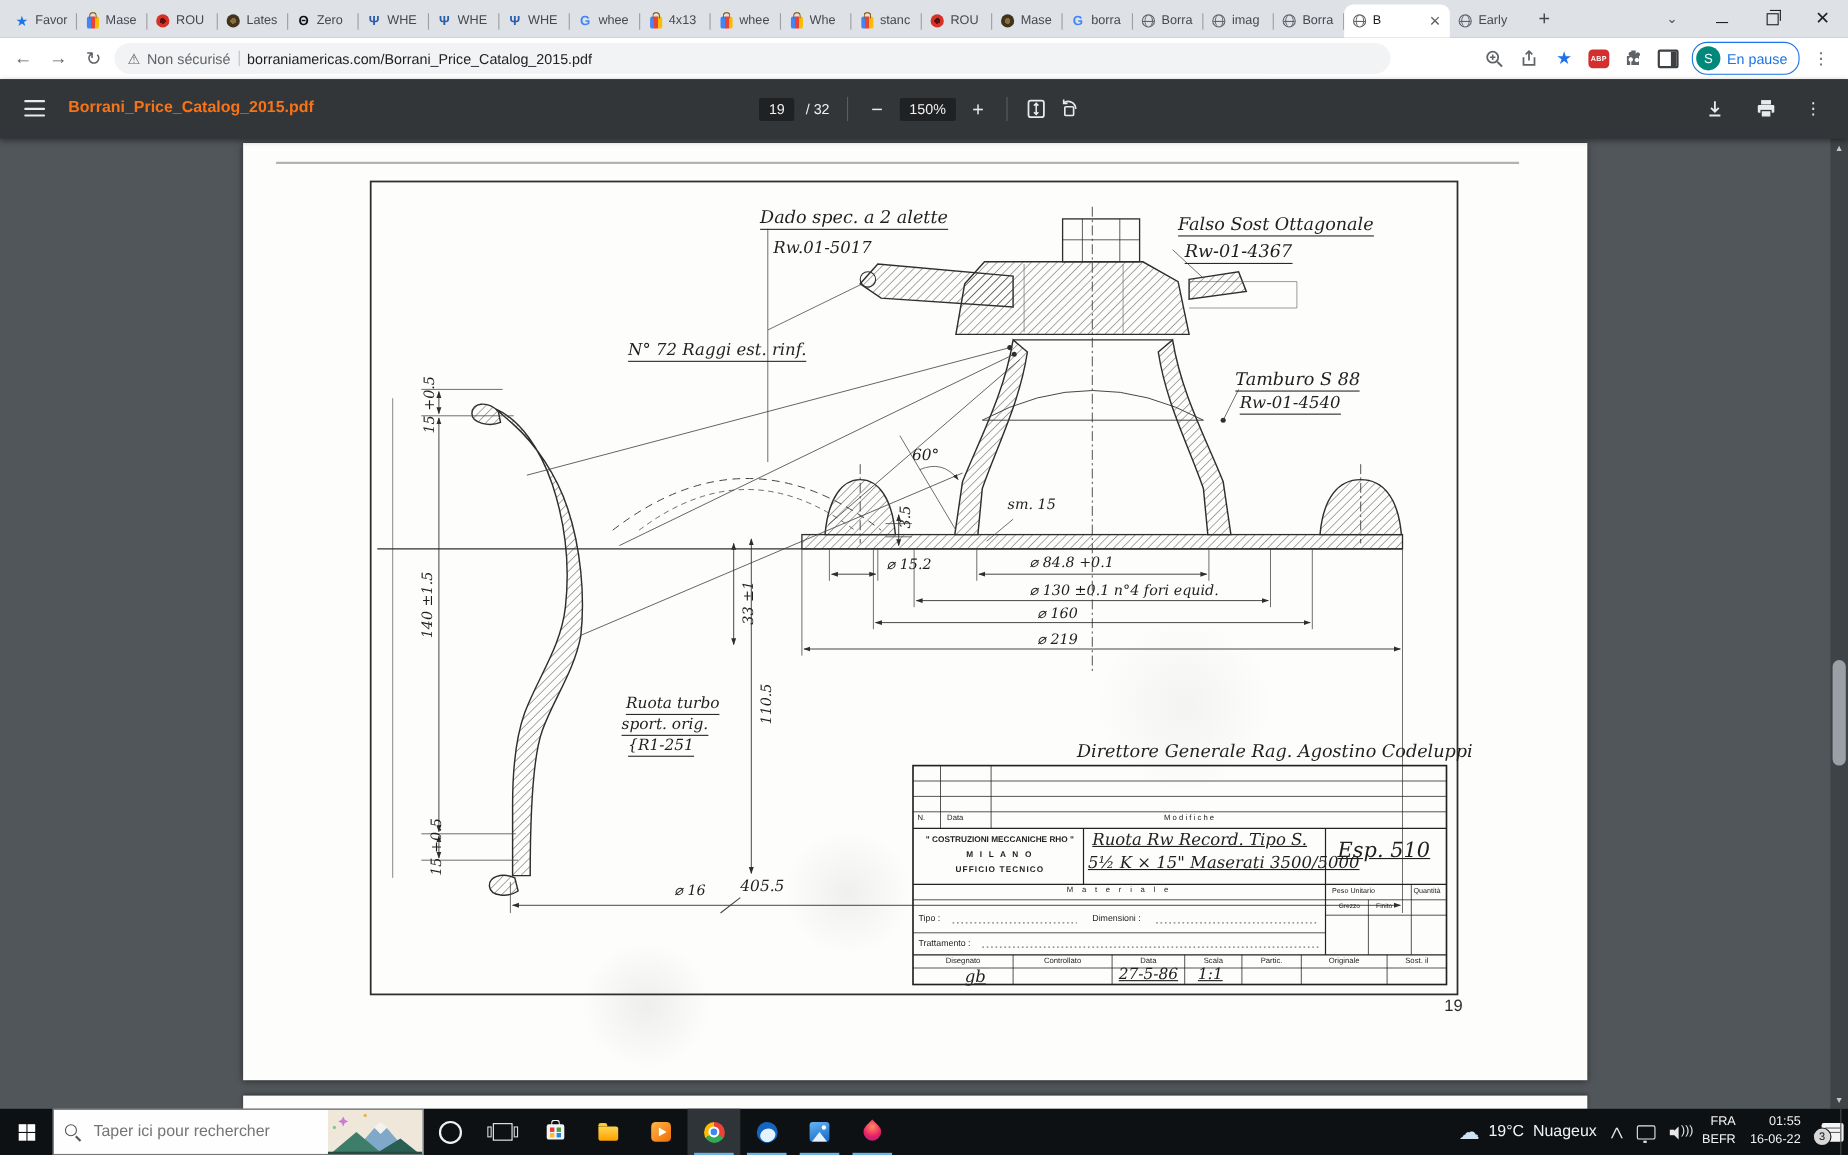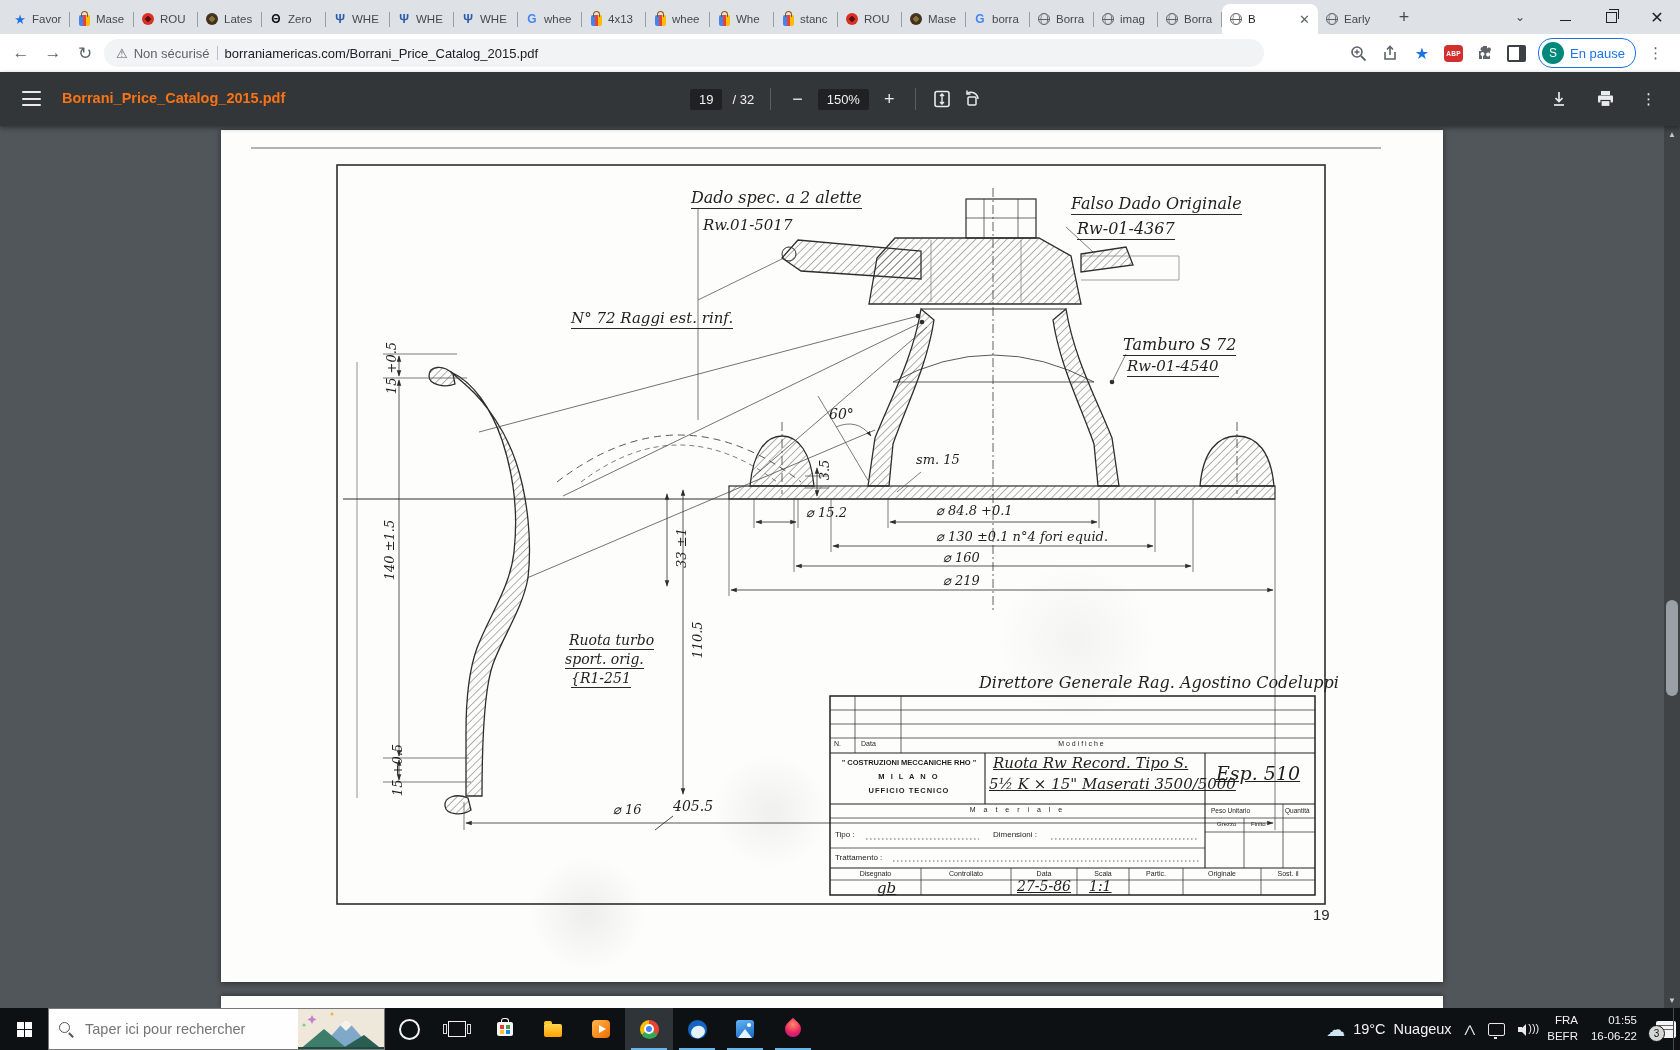--- a/index.html
+++ b/index.html
@@ -498,24 +498,24 @@
               <line x1="1040" y1="738" x2="1040" y2="765"></line>
             <line x1="645" y1="709" x2="758" y2="709" stroke-dasharray="1.5 2.5"></line>
             <line x1="830" y1="709" x2="978" y2="709" stroke-dasharray="1.5 2.5"></line>
             <line x1="672" y1="731" x2="978" y2="731" stroke-dasharray="1.5 2.5"></line>
           </g>
         </g>
       </svg>
 
       <span class="ann sz16 ul" style="left:470px;top:58px">Dado spec. a 2 alette</span>
       <span class="ann" style="left:482px;top:86px">Rw.01-5017</span>
-      <span class="ann sz16 ul" style="left:850px;top:64px">Falso Dado Originale</span>
+      <span class="ann sz16 ul" style="left:850px;top:64px">Falso Sost Ottagonale</span>
       <span class="ann sz16 ul" style="left:856px;top:89px">Rw-01-4367</span>
       <span class="ann ul" style="left:350px;top:179px">N° 72 Raggi est. rinf.</span>
-      <span class="ann sz16 ul" style="left:902px;top:205px">Tamburo S 72</span>
+      <span class="ann sz16 ul" style="left:902px;top:205px">Tamburo S 88</span>
       <span class="ann ul" style="left:906px;top:227px">Rw-01-4540</span>
       <span class="ann sz14" style="left:608px;top:276px">60°</span>
       <span class="ann sz13 vert" style="left:603px;top:340px">3.5</span>
       <span class="ann sz13" style="left:695px;top:322px">sm. 15</span>
       <span class="ann sz13" style="left:585px;top:375px">⌀ 15.2</span>
       <span class="ann sz13" style="left:715px;top:373px">⌀ 84.8 +0.1</span>
       <span class="ann sz13" style="left:715px;top:399px">⌀ 130 ±0.1   n°4 fori equid.</span>
       <span class="ann sz13" style="left:722px;top:420px">⌀ 160</span>
       <span class="ann sz13" style="left:722px;top:443px">⌀ 219</span>
       <span class="ann sz13 vert" style="left:170px;top:238px">15 +0.5</span>

